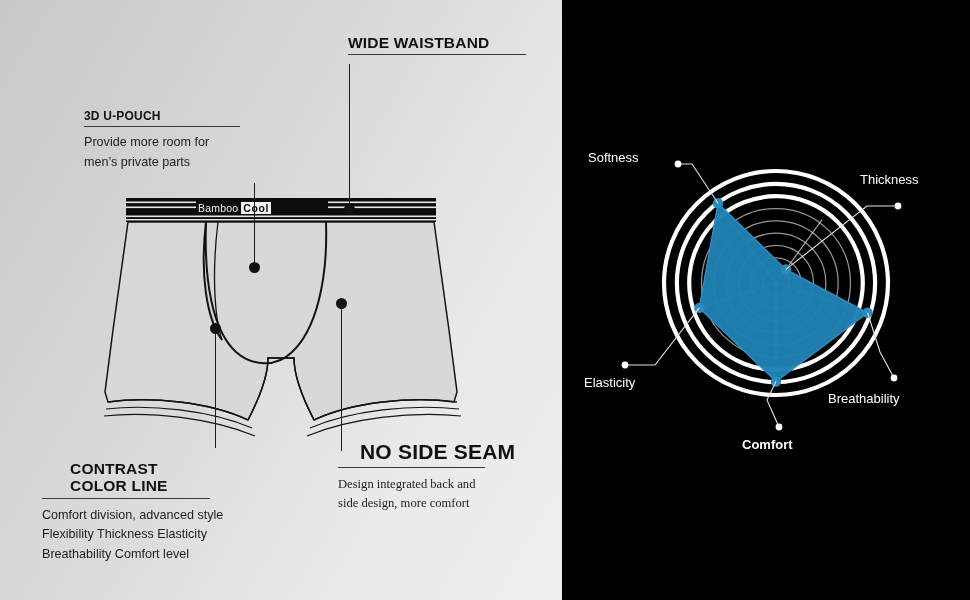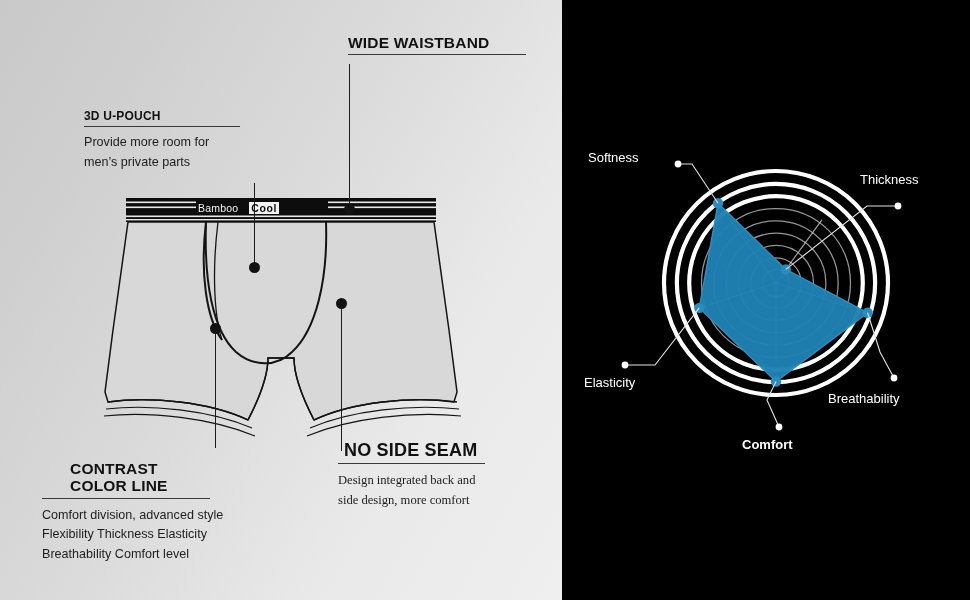--- a/index.html
+++ b/index.html
@@ -39,21 +39,21 @@
   #c-waist .head{font-size:15.5px;}
   #c-waist .rule{width:178px;margin-top:3px;}
   #c-waist .body{margin-top:7px;width:200px;}
 
   #c-contrast{left:42px;top:460px;}
   #c-contrast .head{font-size:15.5px;margin-left:28px;}
   #c-contrast .rule{width:168px;margin-top:3px;}
   #c-contrast .body{margin-top:7px;width:250px;}
 
   #c-noseam{left:338px;top:440px;}
-  #c-noseam .head{font-size:18px;margin-left:6px;}
+  #c-noseam .head{font-size:21px;margin-left:22px;}
   #c-noseam .rule{width:147px;margin-top:3px;}
   #c-noseam .body{margin-top:7px;width:200px;font-family:Liberation Serif, serif;}
 
   
   .radar-label{
     position:absolute;color:#fff;font-size:13px;font-family:"Liberation Sans",sans-serif;
     white-space:nowrap;
   }
 </style>
 </head>
@@ -97,21 +97,21 @@
         <rect x="126" y="198" width="310" height="24" fill="#0d0d0d"></rect>
         <rect x="126" y="201.5" width="310" height="1.6" fill="#e8e8e8"></rect>
         <rect x="126" y="206.5" width="310" height="1.6" fill="#e8e8e8"></rect>
         <rect x="126" y="215.5" width="310" height="1.6" fill="#e8e8e8"></rect>
         <rect x="126" y="219" width="310" height="1.4" fill="#e8e8e8"></rect>
 
         <rect x="196" y="199" width="132" height="16" fill="#0d0d0d"></rect>
       </g>
     </svg>
 
-    <div style="position:absolute;left:198px;top:201px;height:14px;display:flex;align-items:center;gap:11px;">
+    <div style="position:absolute;left:198px;top:201px;height:14px;display:flex;align-items:center;gap:3px;">
       <span style="color:#f2f2f2;font-size:10.5px;font-family:'Liberation Sans',sans-serif;letter-spacing:.2px;">Bamboo</span>
       <span style="background:#f2f2f2;color:#0d0d0d;font-size:10.5px;padding:0 2px;line-height:12px;font-weight:bold;letter-spacing:.6px;">Cool</span>
     </div>
 
     <div class="vline" style="left:254px;top:183px;height:85px;"></div>
     <div class="dot-b" style="left:249px;top:262px;"></div>
 
     <div class="vline" style="left:349px;top:64px;height:146px;"></div>
     <div class="dot-b" style="left:344px;top:204px;"></div>
 

